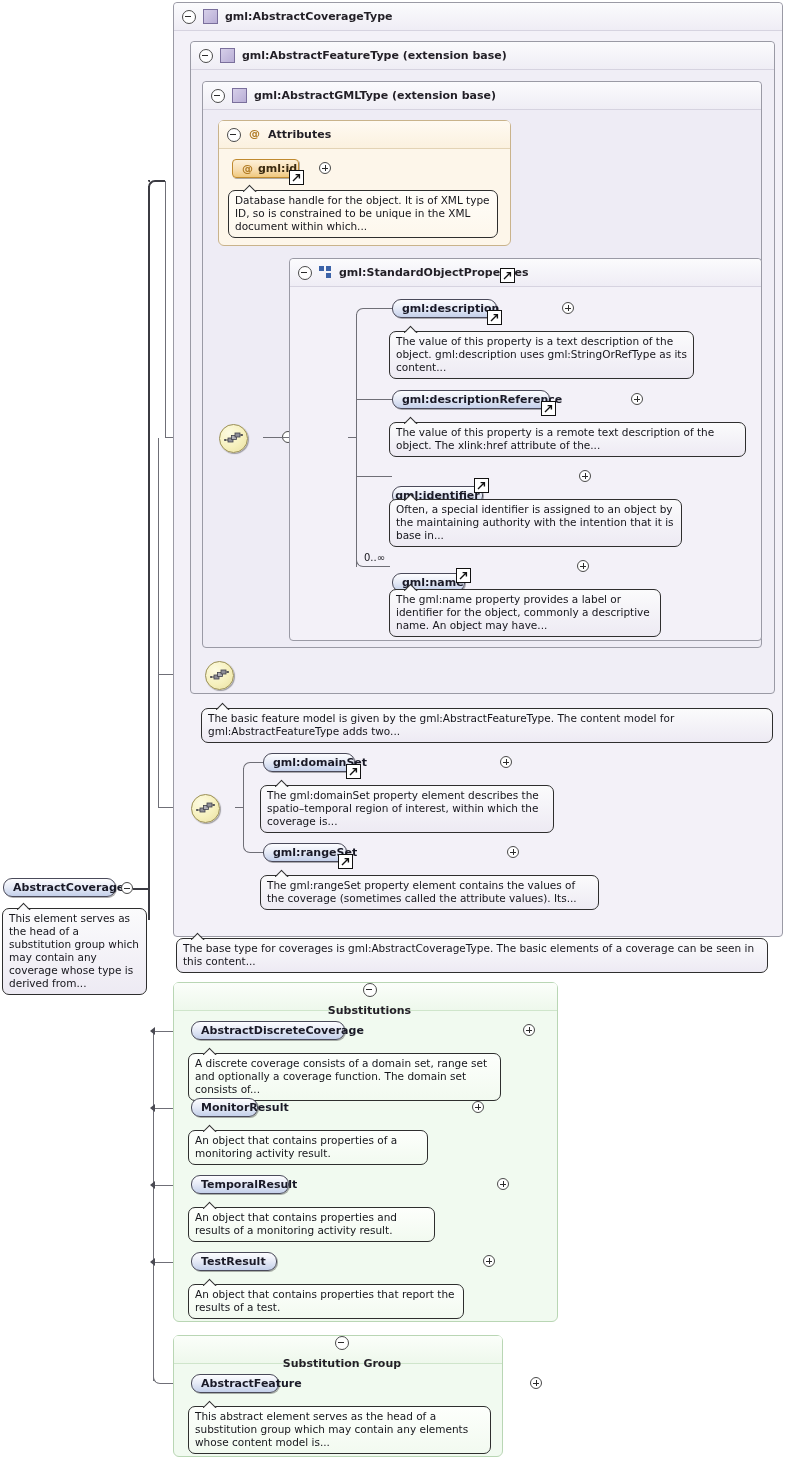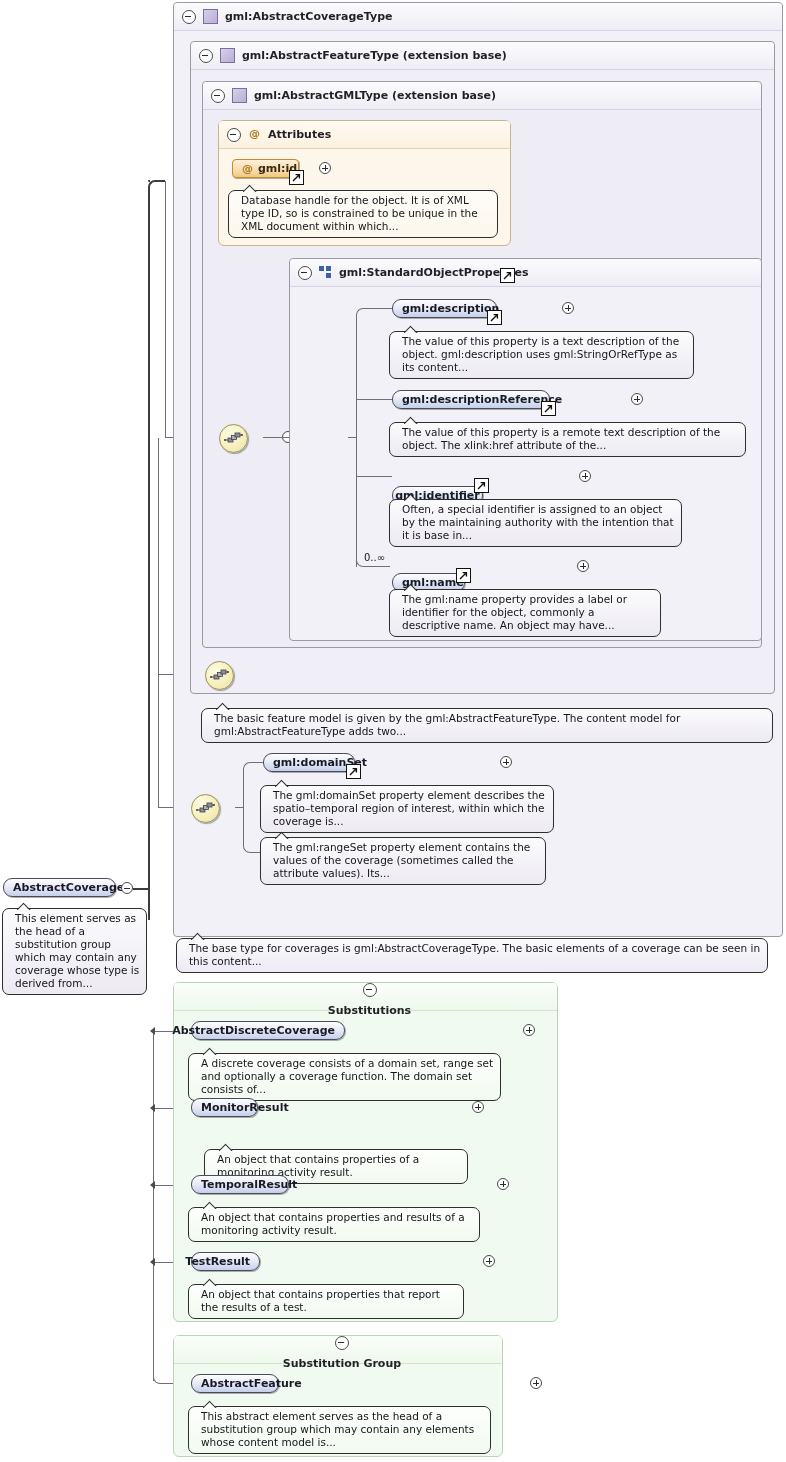--- a/index.html
+++ b/index.html
@@ -100,21 +100,21 @@
     display:flex;align-items:center;justify-content:center;
     font-size:10px;line-height:10px;color:#111;
   }
   .jump svg{display:block;}
 
   
   .cmt{
     position:absolute;box-sizing:border-box;
     border:1px solid #2e2e2e;border-radius:7px;
     background:linear-gradient(to bottom,#fbfbfc,#edeaf3);
-    padding:3px 6px 4px 12px;
+    padding:3px 6px 4px 6px;
     font-size:10.5px;line-height:13px;color:#15151b;
   }
   .cmt .tail{
     position:absolute;left:14px;top:-7px;width:14px;height:8px;overflow:hidden;
   }
   .cmt .tail::before{
     content:"";position:absolute;left:1px;top:3px;width:10px;height:10px;
     background:linear-gradient(to bottom,#fbfbfc,#fbfbfc);
     border-left:1px solid #2e2e2e;border-top:1px solid #2e2e2e;
     transform:rotate(45deg);
@@ -415,67 +415,67 @@
 
 <div class="node" style="left:263px;top:843px;width:84px;">
   <span>gml:rangeSet</span>
 </div>
 <div class="jump" style="left:338px;top:854px;">
   <svg width="9" height="9" viewBox="0 0 9 9">
       <path d="M1 8 L7 2 M3.6 1.6 H7.4 V5.4" stroke="#111" stroke-width="1.4" fill="none"></path>
     </svg>
 </div>
 <div class="exp plus abs" style="left:352px;top:846px;"></div>
-<div class="cmt" style="left:260px;top:837px;width:286px;">
+<div class="cmt" style="left:260px;top:875px;width:339px;">
   <span class="tail"></span>
   <span>The gml:rangeSet property element contains the values of the coverage (sometimes called the attribute values). Its...</span>
 </div>
 
 
 <div class="cmt" style="left:176px;top:938px;width:592px;">
   <span class="tail"></span>
   <span>The base type for coverages is gml:AbstractCoverageType. The basic elements of a coverage can be seen in this content...</span>
 </div>
 
 
 <div class="panel green" style="left:173px;top:982px;width:385px;height:340px;">
   <div class="panel-hd">
     <span class="exp"></span>
     <span>Substitutions</span>
   </div>
 </div>
 
-<div class="node" style="left:191px;top:1021px;width:154px;justify-content:flex-end;">
+<div class="node" style="left:191px;top:1021px;width:154px;">
   <span>AbstractDiscreteCoverage</span>
 </div>
 <div class="exp plus abs" style="left:352px;top:1024px;"></div>
 <div class="cmt greencmt" style="left:188px;top:1053px;width:313px;">
   <span class="tail"></span>
   <span>A discrete coverage consists of a domain set, range set and optionally a coverage function. The domain set consists of...</span>
 </div>
 
 <div class="node" style="left:191px;top:1098px;width:67px;">
   <span>MonitorResult</span>
 </div>
 <div class="exp plus abs" style="left:286px;top:1101px;"></div>
-<div class="cmt greencmt" style="left:204px;top:1130px;width:264px;margin-top:19px;">
+<div class="cmt greencmt" style="left:188px;top:1130px;width:240px;">
   <span class="tail"></span>
   <span>An object that contains properties of a monitoring activity result.</span>
 </div>
 
 <div class="node" style="left:191px;top:1175px;width:98px;">
   <span>TemporalResult</span>
 </div>
 <div class="exp plus abs" style="left:295px;top:1178px;"></div>
-<div class="cmt greencmt" style="left:188px;top:1207px;width:292px;">
+<div class="cmt greencmt" style="left:188px;top:1207px;width:247px;">
   <span class="tail"></span>
   <span>An object that contains properties and results of a monitoring activity result.</span>
 </div>
 
-<div class="node" style="left:191px;top:1252px;width:69px;justify-content:flex-end;">
+<div class="node" style="left:191px;top:1252px;width:86px;">
   <span>TestResult</span>
 </div>
 <div class="exp plus abs" style="left:266px;top:1255px;"></div>
 <div class="cmt greencmt" style="left:188px;top:1284px;width:276px;">
   <span class="tail"></span>
   <span>An object that contains properties that report the results of a test.</span>
 </div>
 
 
 <div class="panel green" style="left:173px;top:1335px;width:330px;height:122px;">

